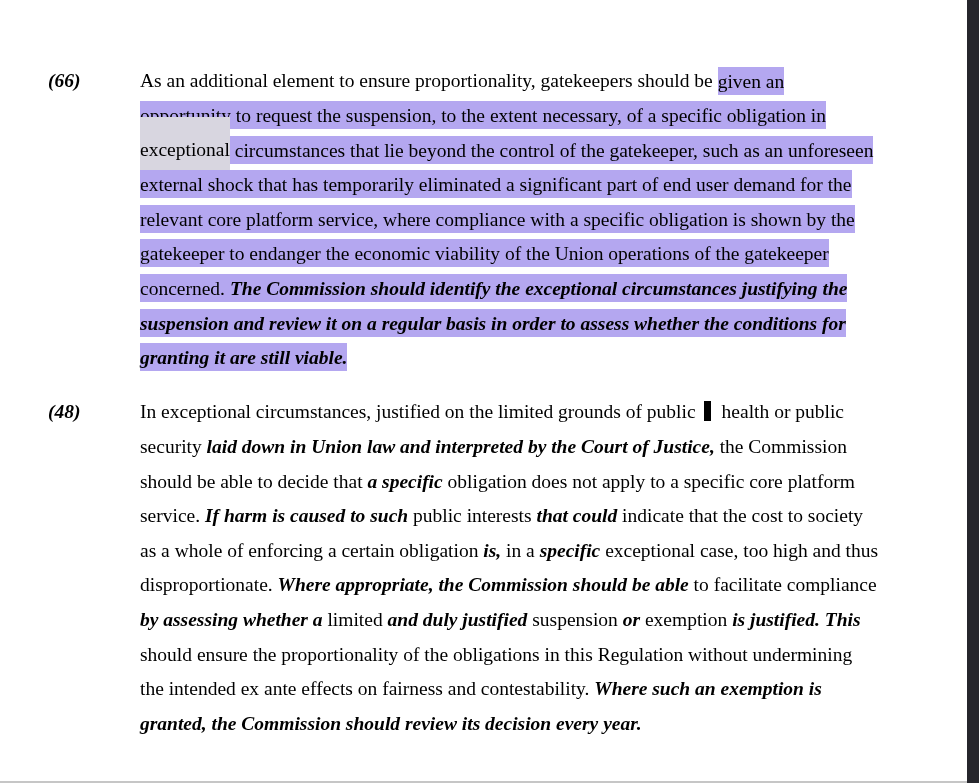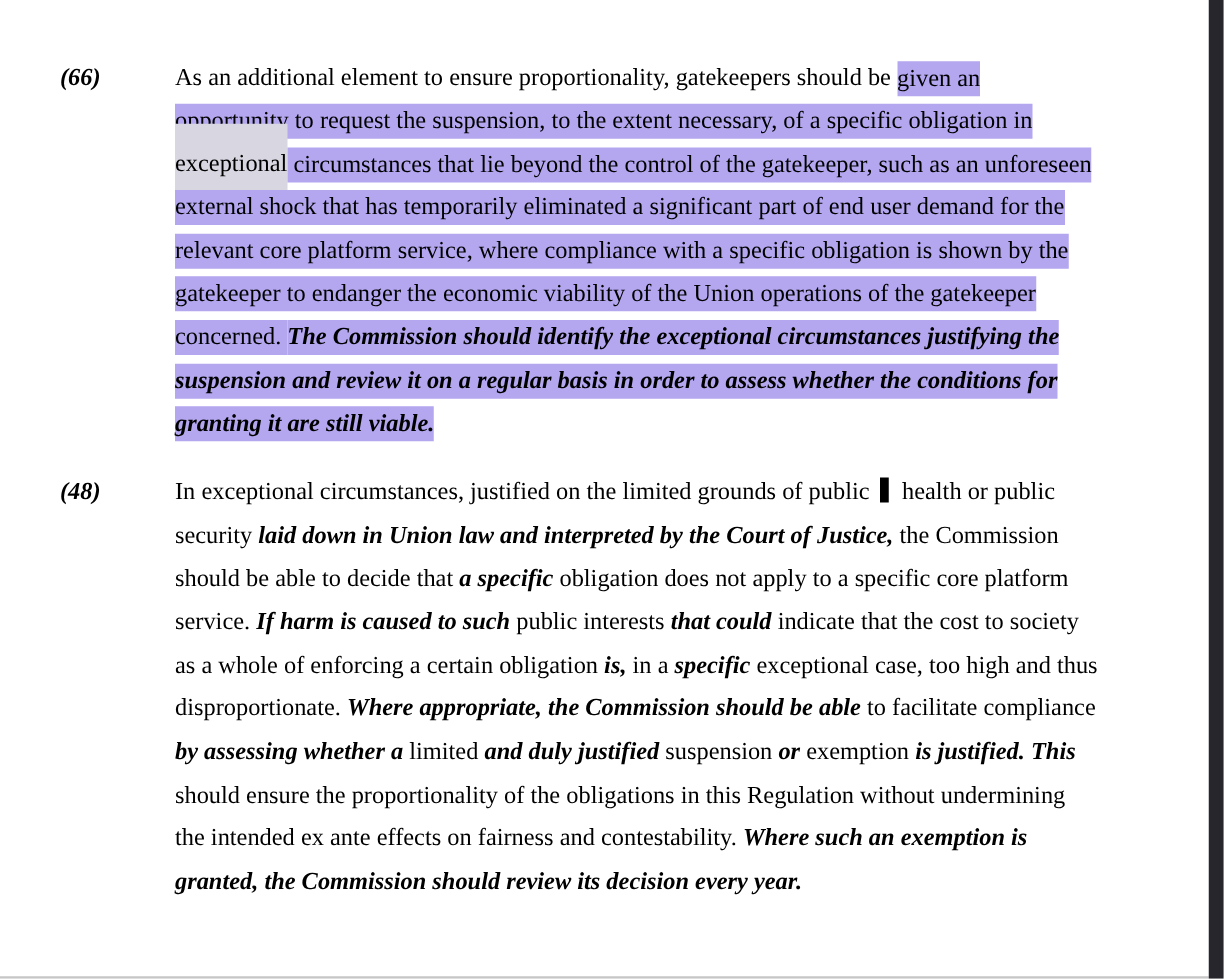--- a/index.html
+++ b/index.html
@@ -34,21 +34,21 @@
   .doc-content {
     position: absolute;
     left: 48px;
     top: 46px;
     width: 834px;
     font-size: 19.5px;
     line-height: 34.6px;
   }
   .para {
     display: flex;
-    margin: 0 0 20px 0;
+    margin: 18px 0 20px 0;
   }
   .para-number {
     flex: none;
     width: 92px;
     font-weight: bold;
     font-style: italic;
   }
   .para-body {
     width: 740px;
   }

